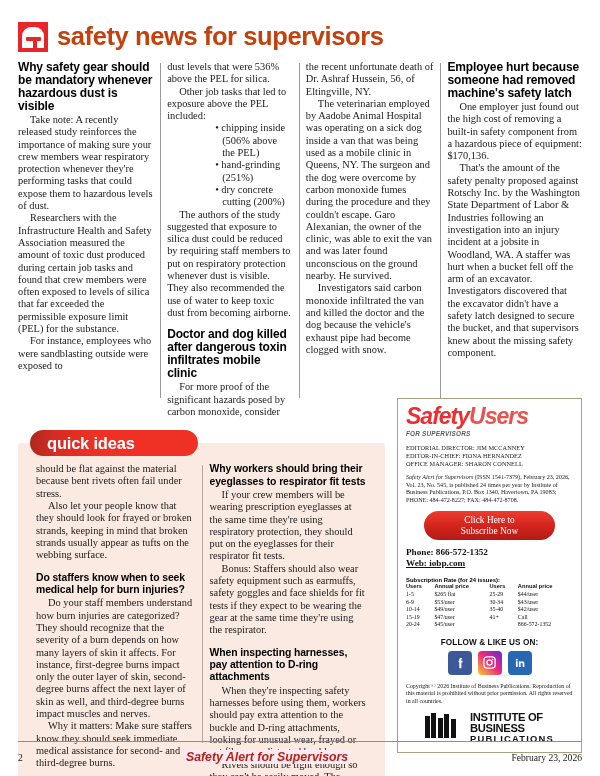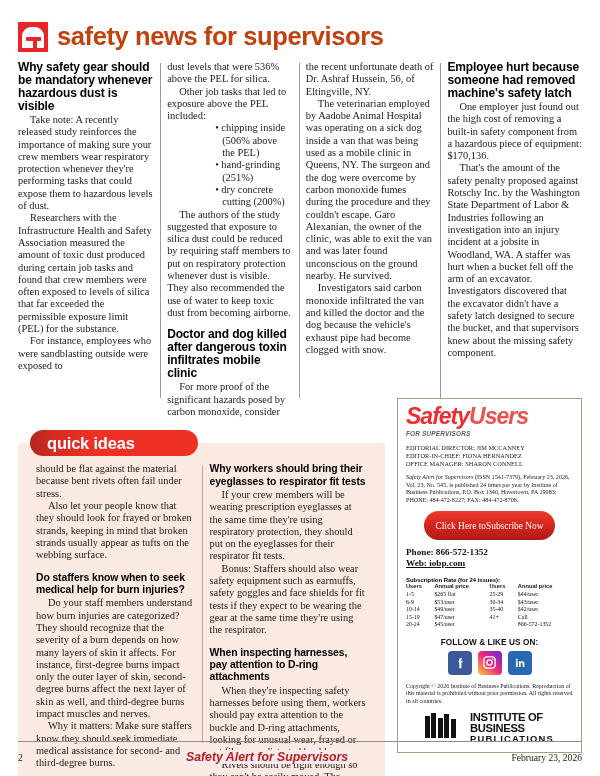--- a/index.html
+++ b/index.html
@@ -231,21 +231,21 @@
   }
   .colophon i { font-style: italic; }
   .cta {
     margin: 7px auto 0 auto;
     width: 131px;
     height: 29px;
     border-radius: 15px;
     background: linear-gradient(180deg, #ef3b2f 0%, #d0231b 55%, #b01c16 100%);
     color: #ffffff;
     display: flex;
-    flex-direction: row;
+    flex-direction: column;
     align-items: center;
     justify-content: center;
     font-family: "Liberation Serif", serif;
     font-size: 9.4px;
     line-height: 10.4px;
     text-align: center;
     cursor: pointer;
   }
   .contact {
     margin-top: 7px;

